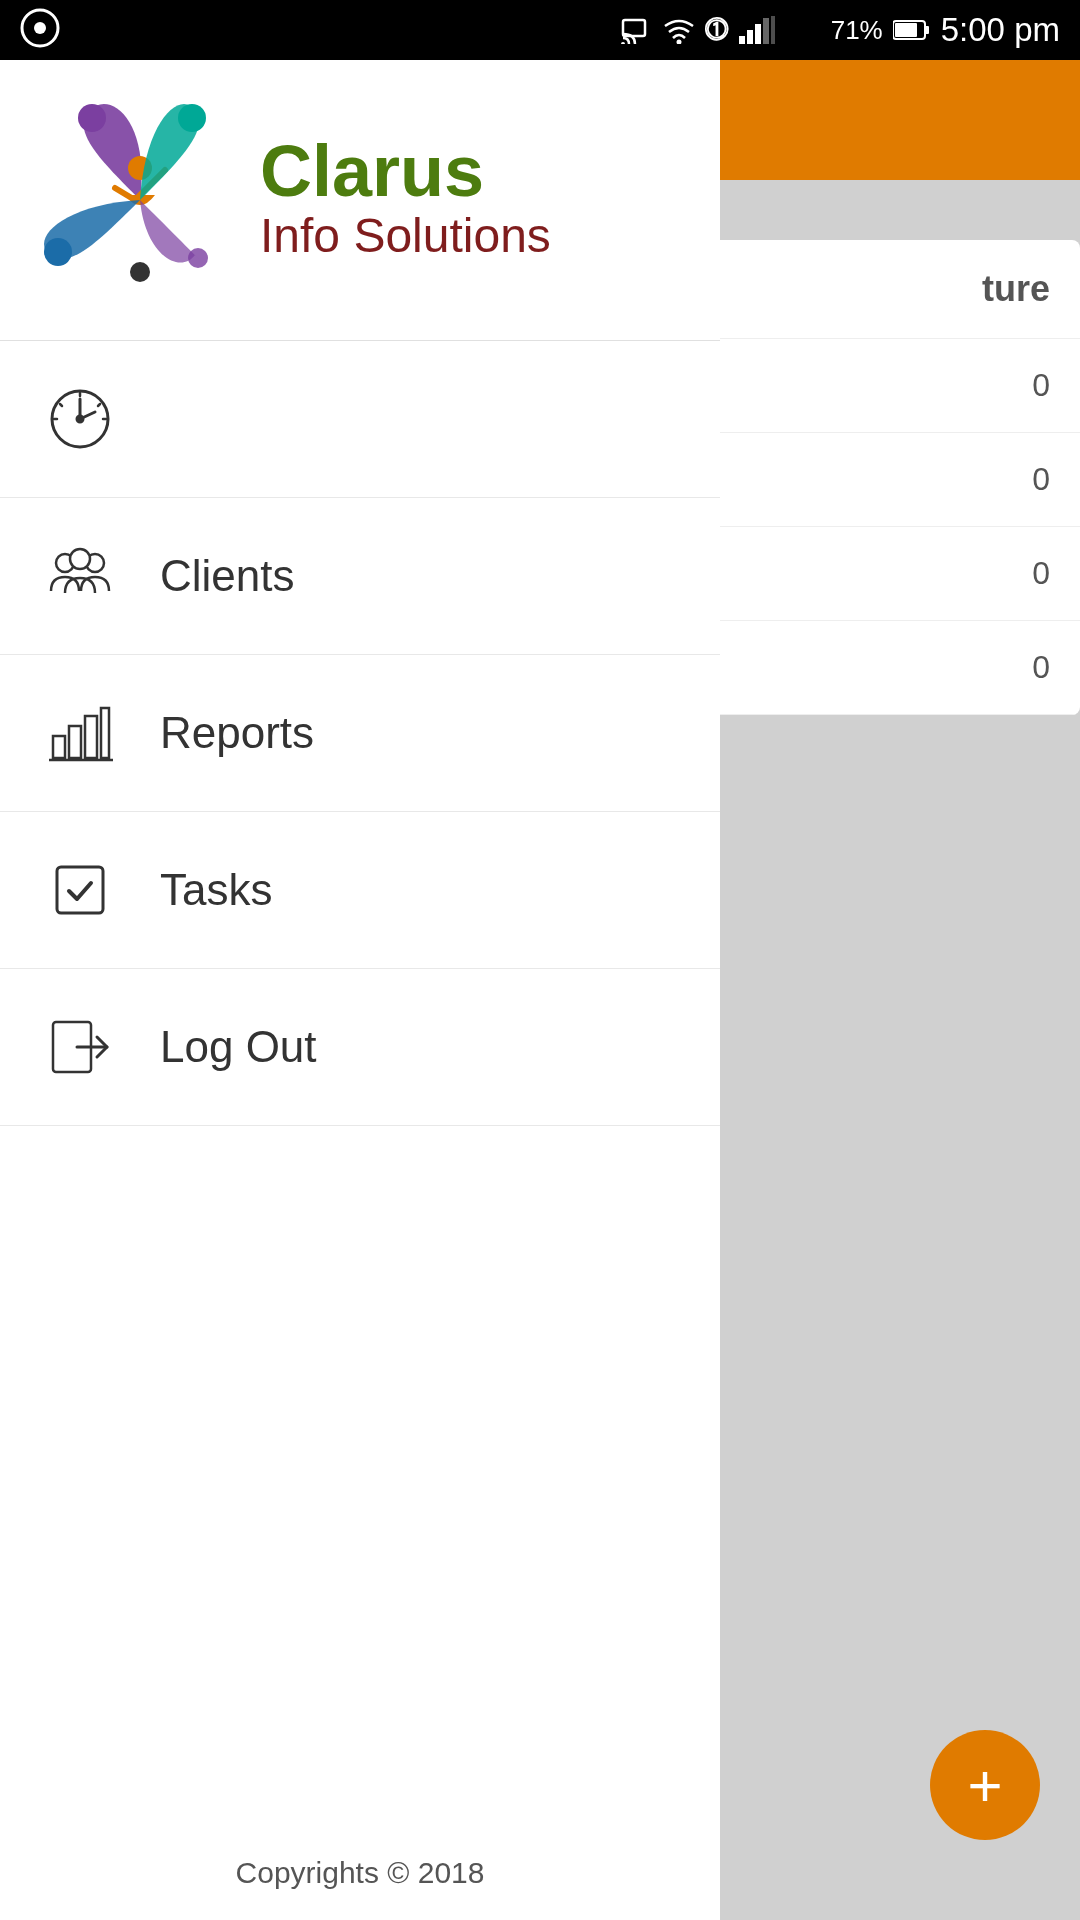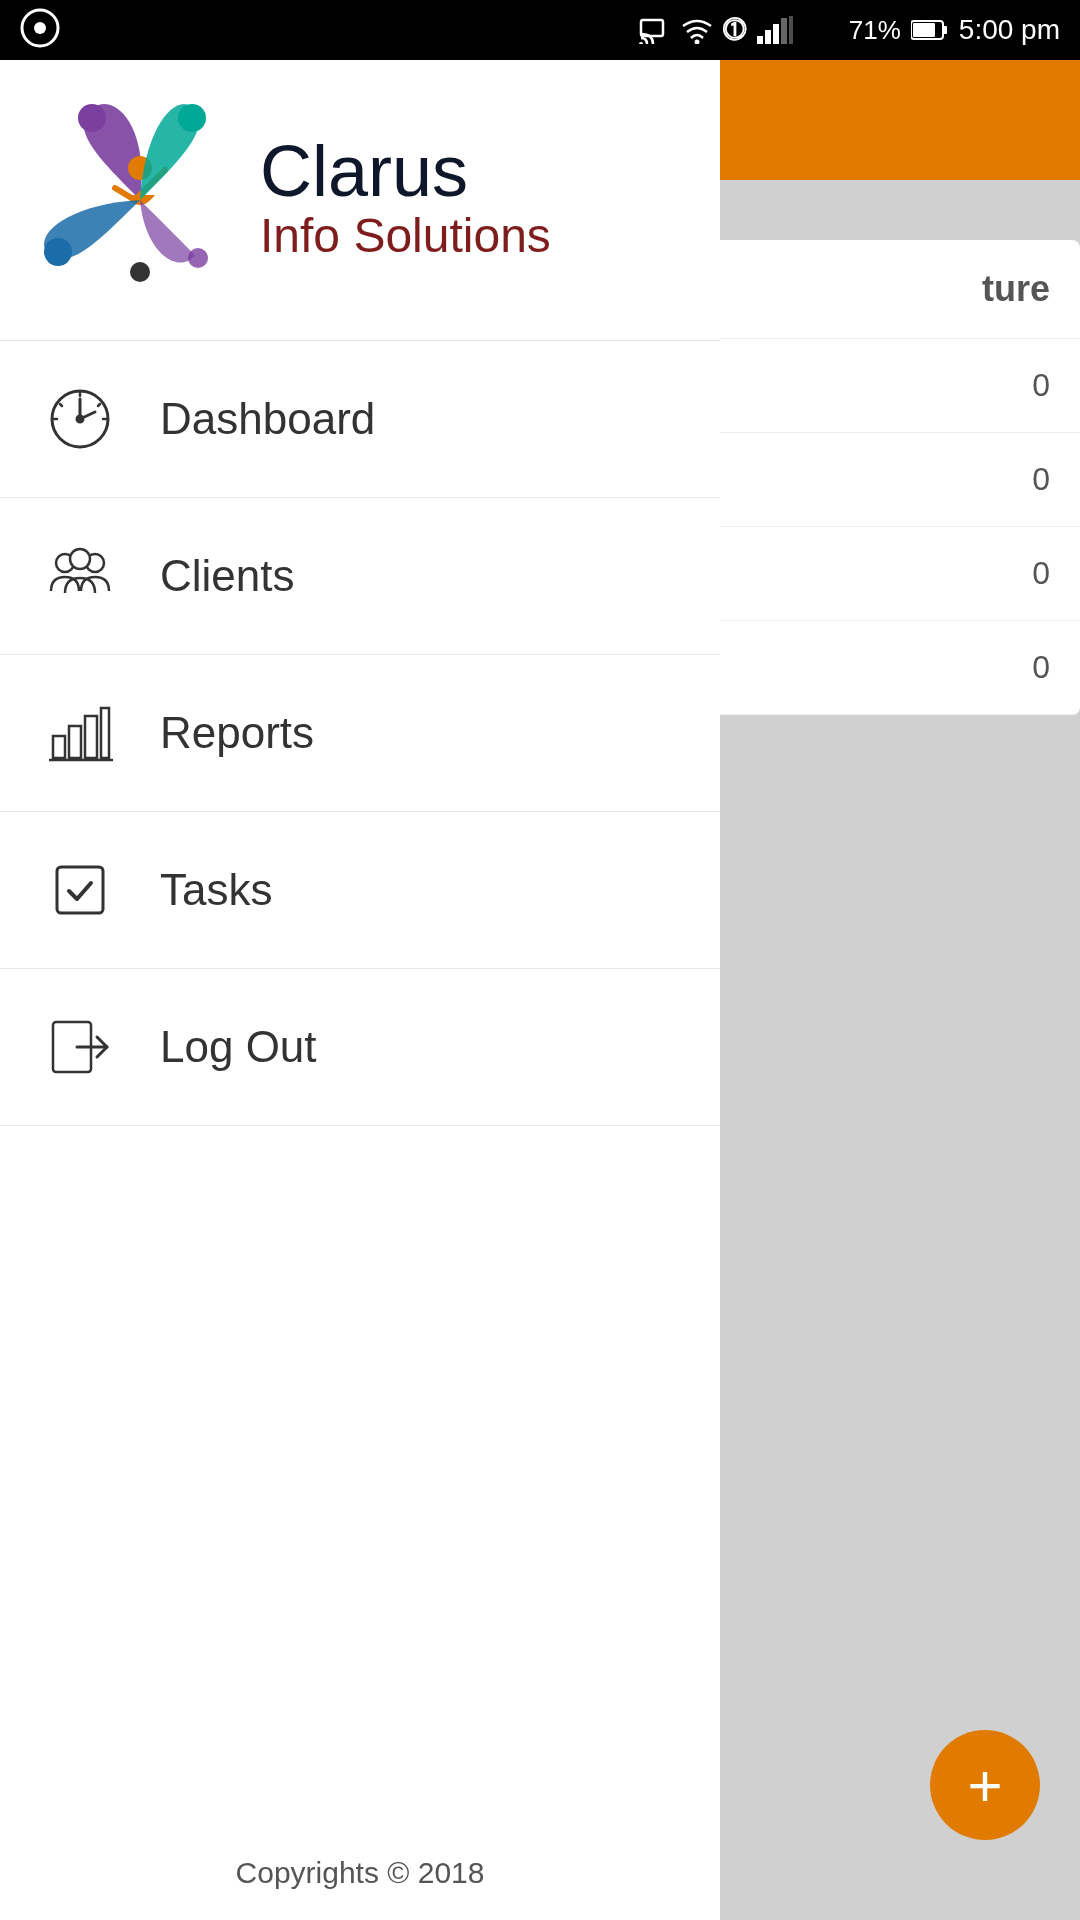--- a/index.html
+++ b/index.html
@@ -35,21 +35,21 @@
     .status-bar-icons {
       display: flex;
       align-items: center;
       gap: 10px;
       color: white;
       font-size: 24px;
     }
 
     .status-bar-time {
       color: white;
-      font-size: 28px;
+      font-size: 33px;
       font-weight: 500;
     }
 
     
     .bg-content {
       position: absolute;
       top: 60px;
       left: 0;
       width: 1080px;
       height: 1860px;
@@ -140,22 +140,22 @@
       flex-shrink: 0;
     }
 
     .logo-text-block {
       display: flex;
       flex-direction: column;
     }
 
     .logo-title {
       font-size: 72px;
-      font-weight: normal;
-      color: #0f172a;
+      font-weight: bold;
+      color: #4d7c0f;
       line-height: 1;
     }
 
     .logo-subtitle {
       font-size: 48px;
       color: #7f1d1d;
       line-height: 1.2;
     }
 
     
@@ -309,21 +309,20 @@
           <path d="M35 35 L50 28" stroke="#333" stroke-width="3" stroke-linecap="round"></path>
           <circle cx="35" cy="35" r="3" fill="#333"></circle>
 
           <path d="M35 9 L35 12" stroke="#333" stroke-width="2.5" stroke-linecap="round"></path>
           <path d="M55 20 L53 22" stroke="#333" stroke-width="2.5" stroke-linecap="round"></path>
           <path d="M61 35 L58 35" stroke="#333" stroke-width="2.5" stroke-linecap="round"></path>
           <path d="M9 35 L12 35" stroke="#333" stroke-width="2.5" stroke-linecap="round"></path>
           <path d="M15 20 L17 22" stroke="#333" stroke-width="2.5" stroke-linecap="round"></path>
         </svg>
       </div>
-      <span class="nav-label">Dashboard</span>
     </div>
 
     <div class="nav-item">
       <div class="nav-icon">
         <svg viewBox="0 0 70 70" fill="none" stroke="#333" stroke-width="3">
 
           <circle cx="20" cy="22" r="9" stroke="#333" stroke-width="2.5"></circle>
           <path d="M6 50 Q6 36 20 36 Q34 36 34 50" stroke="#333" stroke-width="2.5" fill="none"></path>
           <circle cx="50" cy="22" r="9" stroke="#333" stroke-width="2.5"></circle>
           <path d="M36 50 Q36 36 50 36 Q64 36 64 50" stroke="#333" stroke-width="2.5" fill="none"></path>

